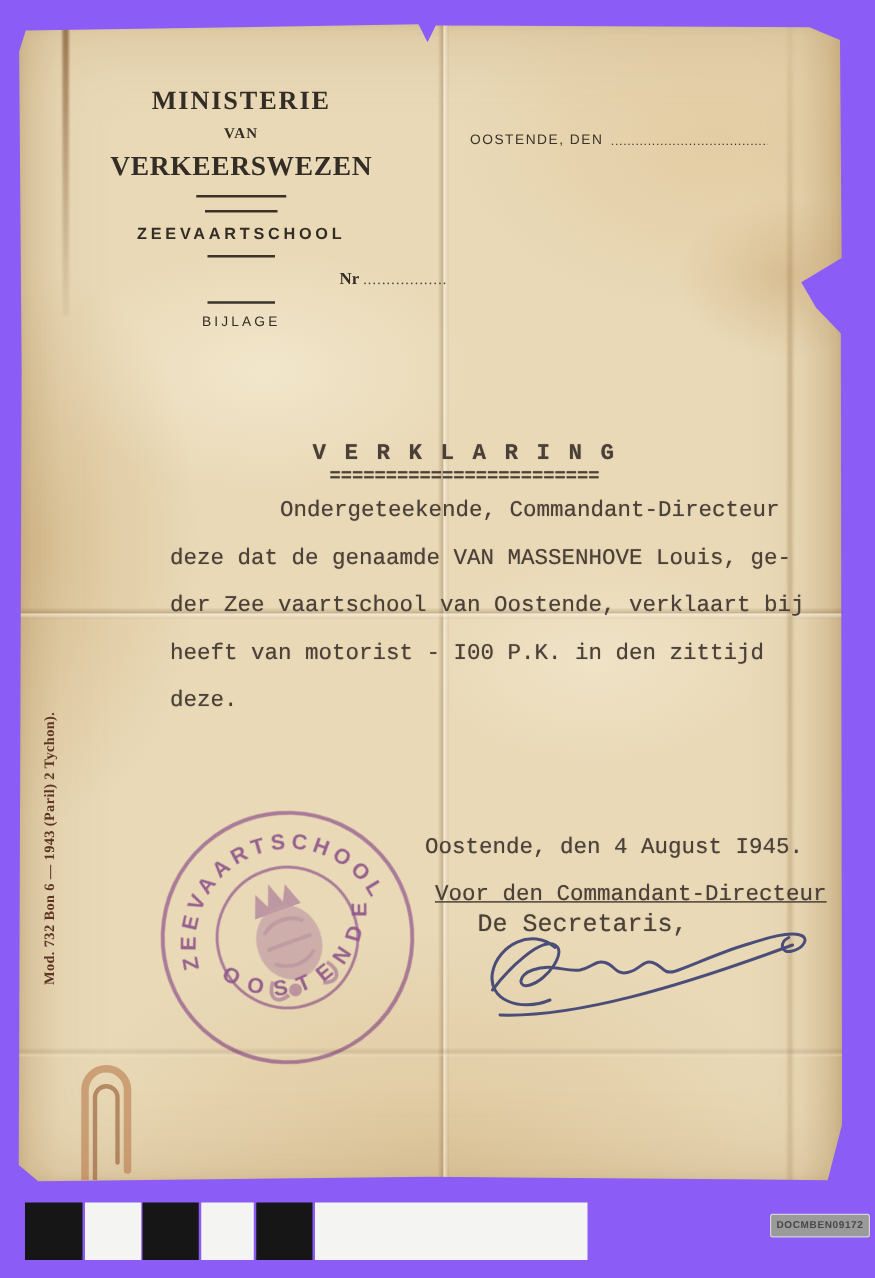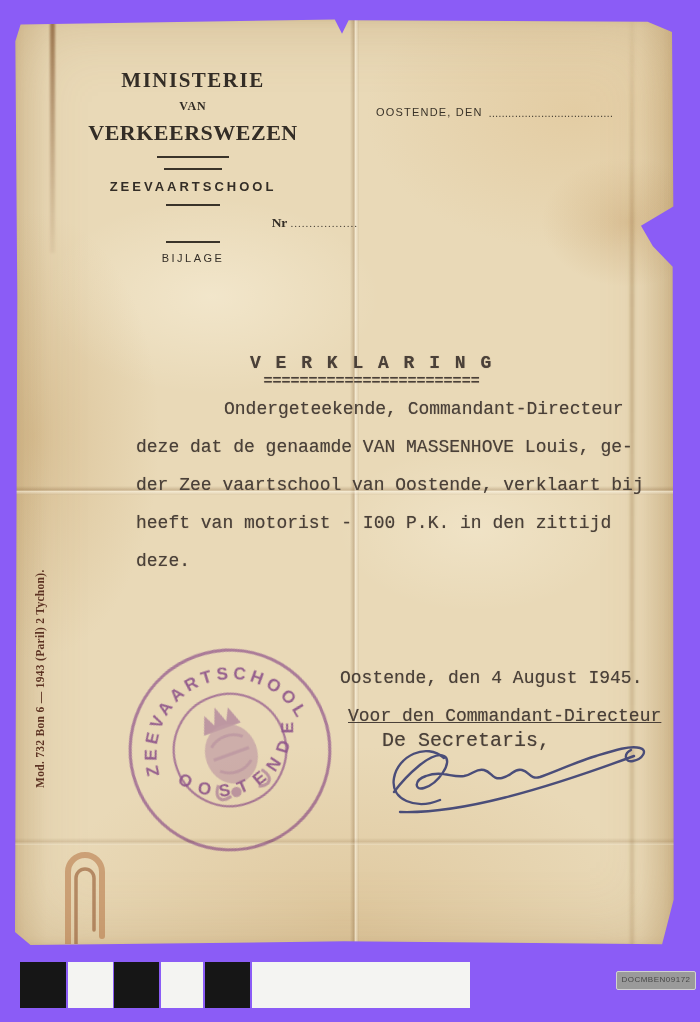--- a/index.html
+++ b/index.html
@@ -64,21 +64,21 @@
   .margin-note{position:absolute;left:20px;top:434px;height:336px;width:20px;z-index:2;
     writing-mode:vertical-rl;transform:rotate(180deg);white-space:nowrap;
     font-family:"Liberation Serif",serif;font-size:11.5px;font-weight:bold;letter-spacing:.3px;color:#5e3424;}
   .paperclip{position:absolute;left:44px;top:826px;width:54px;height:100px;z-index:2;filter:blur(.5px);}
   
   .cal{position:absolute;top:962px;height:46px;z-index:4;}
   .cal.black{background:#161616;}
   .cal.white{background:#f4f4f2;}
   .scan-label{position:absolute;left:616px;top:971px;width:78px;height:17px;z-index:5;
     background:#9a9a9a;border:1px solid #d2d2d2;border-radius:2px;
-    font-size:8px;font-weight:normal;letter-spacing:.5px;color:#474747;
+    font-size:8px;font-weight:bold;letter-spacing:.5px;color:#474747;
     text-align:center;line-height:16px;}
 </style>
 </head>
 <body>
 
 <div class="canvas">
 
   <div class="paper">
     <div class="fold-v"></div>
     <div class="fold-h"></div>

